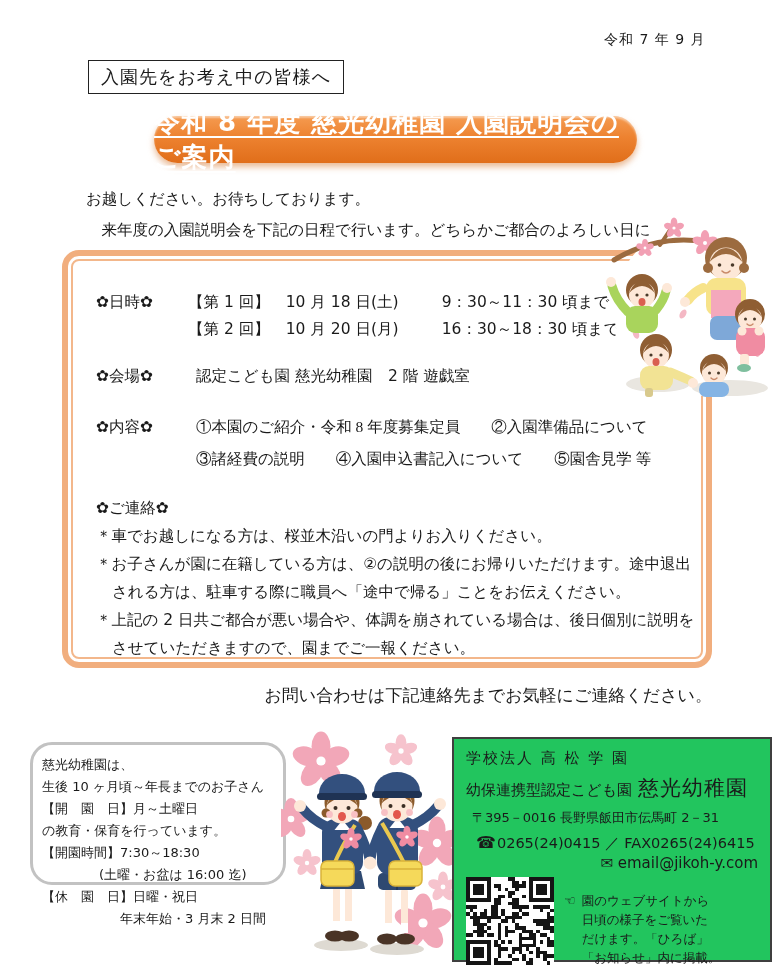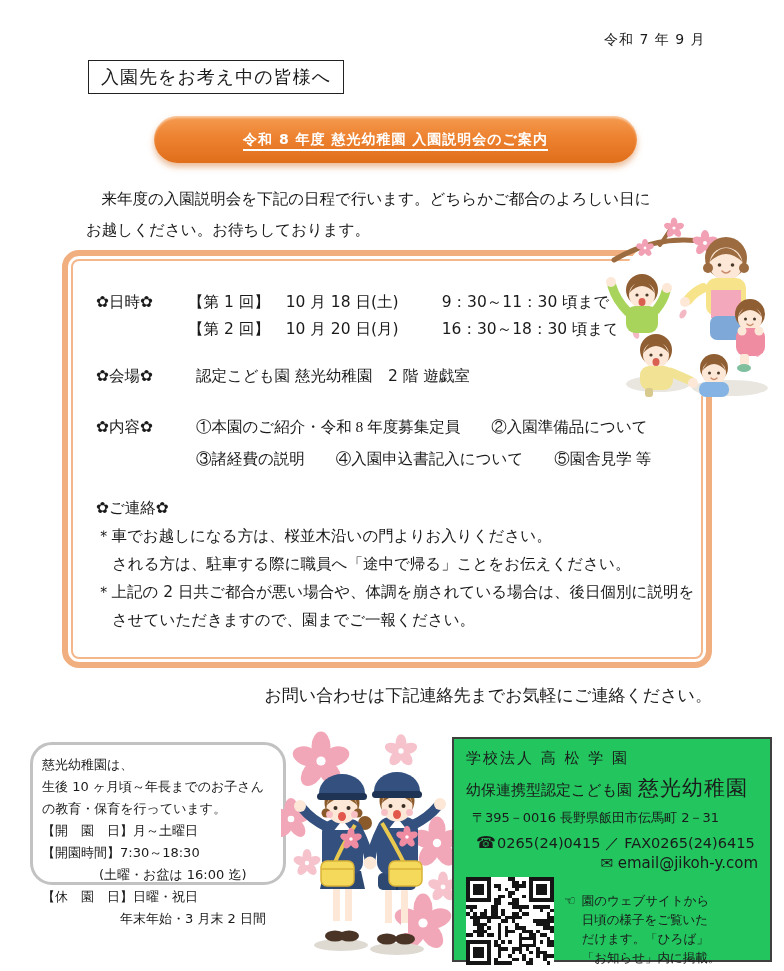--- a/index.html
+++ b/index.html
@@ -12,21 +12,21 @@
 
   .issue-date{position:absolute;left:604px;top:31px;font-size:14px;letter-spacing:1px;}
 
   .audience{position:absolute;left:88px;top:60px;border:1.5px solid #222;background:#fff;
     padding:4px 12px;font-size:18px;letter-spacing:1px;}
 
   .banner{position:absolute;left:154px;top:116px;width:483px;height:47px;border-radius:24px;
     background:linear-gradient(180deg,#F59B50 0%,#ED8230 45%,#E06E1A 100%);
     box-shadow:0 4px 6px rgba(222,150,95,.65), inset 0 2px 2px rgba(255,255,255,.45);
     display:flex;align-items:center;justify-content:center;}
-  .banner-text{color:#fff;font-size:14px;font-weight:700;letter-spacing:1px;
+  .banner-text{color:#fff;font-size:26px;font-weight:700;letter-spacing:1px;
     text-decoration:underline;text-underline-offset:5px;text-decoration-thickness:1.5px;}
 
   .intro{position:absolute;left:86px;top:184px;font-size:15.5px;line-height:31px;white-space:nowrap;}
 
   .event-box{position:absolute;left:62px;top:250px;width:650px;height:418px;
     border:6px solid #F1AE7E;border-radius:17px;background:#fff;
     box-shadow:inset 0 0 0 3px #ffffff, inset 0 0 0 5px #F3B78B;z-index:1;}
   .ebox-inner{padding:33px 18px 0 28px;font-size:15.5px;line-height:27px;white-space:nowrap;}
   .row{display:flex;align-items:flex-start;}
   .lbl{flex:none;width:66px;}
@@ -78,22 +78,22 @@
 
   <div class="audience">
     <span>入園先をお考え中の皆様へ</span>
   </div>
 
   <div class="banner">
     <span class="banner-text">令和 8 年度 慈光幼稚園 入園説明会のご案内</span>
   </div>
 
   <div class="intro">
+    <div>お越しください。お待ちしております。</div>
     <div>　来年度の入園説明会を下記の日程で行います。どちらかご都合のよろしい日に</div>
-    <div>お越しください。お待ちしております。</div>
   </div>
 
   <div class="event-box">
     <div class="ebox-inner">
       <div class="row">
         <span class="lbl">✿日時✿</span>
         <div class="dt-col">
           <div class="sess">
             <span class="sname">【第 1 回】</span><span class="sdate">10 月 18 日(土)</span><span class="stime">9：30～11：30 頃まで</span>
           </div>
@@ -111,20 +111,21 @@
       <div class="row contents-row">
         <span class="lbl">✿内容✿</span>
         <div class="ct-col">
           <div>①本園のご紹介・令和 8 年度募集定員　　②入園準備品について</div>
           <div>③諸経費の説明　　④入園申込書記入について　　⑤園舎見学 等</div>
         </div>
       </div>
 
       <div class="notice-lbl">✿ご連絡✿</div>
       <div class="nline">＊車でお越しになる方は、桜並木沿いの門よりお入りください。</div>
+      <div class="nline">＊お子さんが園に在籍している方は、②の説明の後にお帰りいただけます。途中退出</div>
       <div class="nline ind">される方は、駐車する際に職員へ「途中で帰る」ことをお伝えください。</div>
       <div class="nline">＊上記の 2 日共ご都合が悪い場合や、体調を崩されている場合は、後日個別に説明を</div>
       <div class="nline ind">させていただきますので、園までご一報ください。</div>
     </div>
   </div>
 
   <svg class="illus-top" viewBox="0 0 185 185" width="185" height="185">
     <defs>
       <g id="skA">
         <ellipse cx="0" cy="-6.5" rx="4.2" ry="6.5"></ellipse>
@@ -215,22 +216,22 @@
       <path d="M113,166 Q116,169 119,166" stroke="#C98A6A" stroke-width="1.4" fill="none" stroke-linecap="round"></path>
       <rect x="101" y="170" width="30" height="15" rx="7" fill="#85B4E4"></rect>
     </g>
   </svg>
 
   <div class="inquiry">お問い合わせは下記連絡先までお気軽にご連絡ください。</div>
 
   <div class="about-box">
     <div>慈光幼稚園は、</div>
     <div>生後 10 ヶ月頃～年長までのお子さん</div>
+    <div>【開　園　日】月～土曜日</div>
     <div>の教育・保育を行っています。</div>
-    <div>【開　園　日】月～土曜日</div>
     <div>【開園時間】7:30～18:30</div>
     <div class="a5">(土曜・お盆は 16:00 迄)</div>
     <div>【休　園　日】日曜・祝日</div>
     <div class="a7">年末年始・3 月末 2 日間</div>
   </div>
 
   <svg class="illus-kids" viewBox="0 0 172 243" width="172" height="243">
     <defs>
       <g id="skB">
         <ellipse cx="0" cy="-7" rx="4.5" ry="7"></ellipse>

